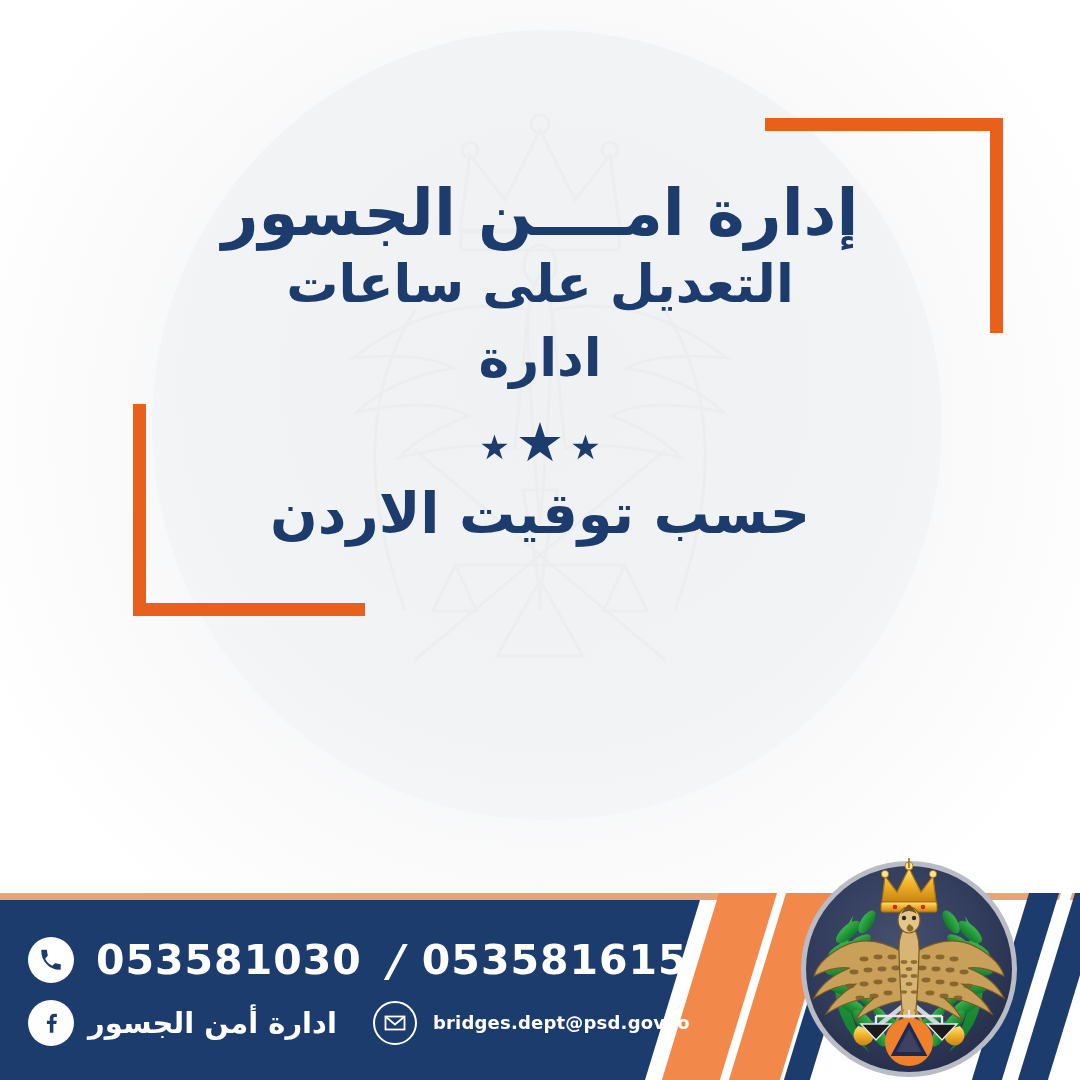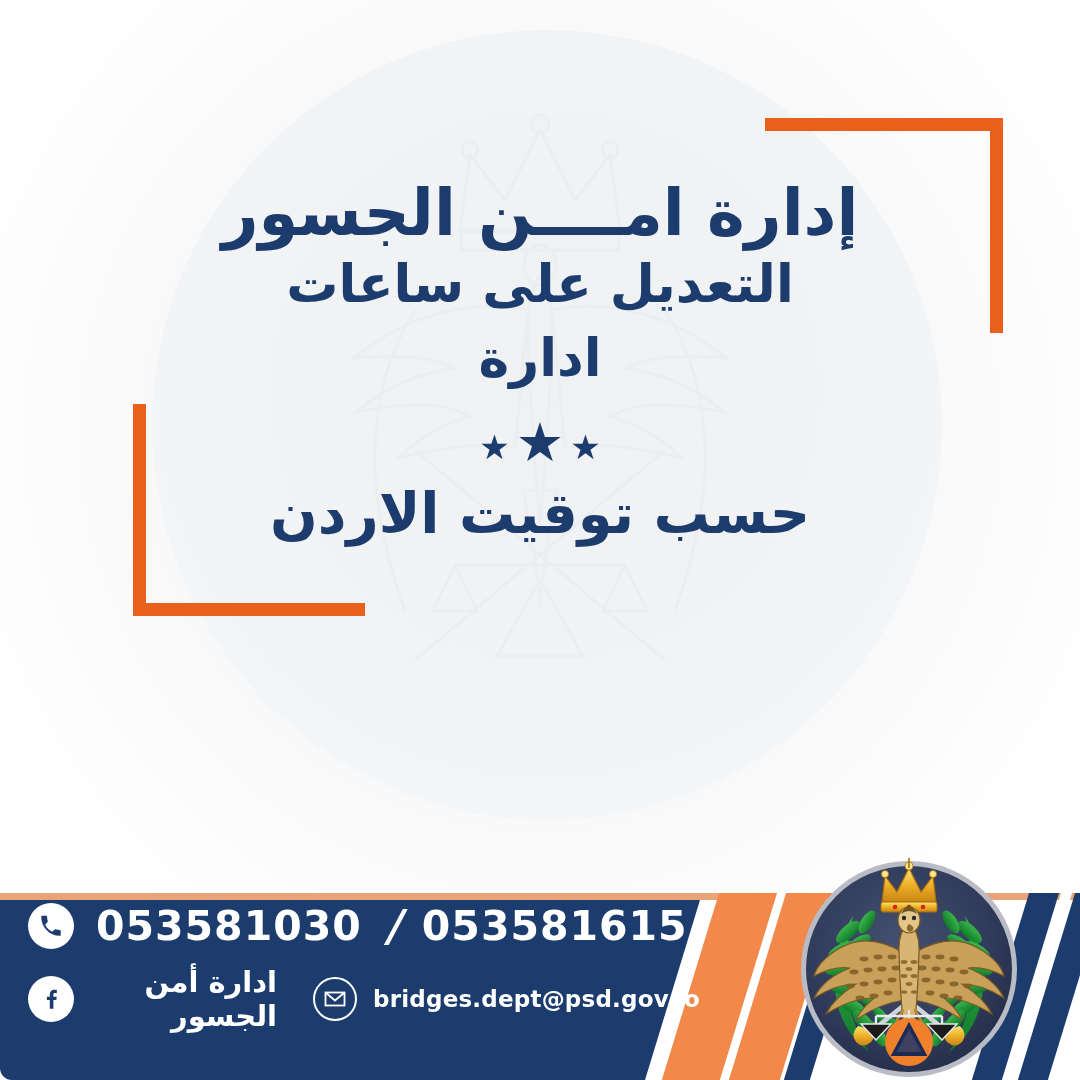--- a/index.html
+++ b/index.html
@@ -6,21 +6,20 @@
   html,body{margin:0;padding:0;}
   body{
     width:1080px;height:1080px;
     font-family:"DejaVu Sans","Liberation Sans",sans-serif;
     background:#ffffff;overflow:hidden;
   }
   #poster{
     position:relative;width:1080px;height:1080px;overflow:hidden;
     background:
       radial-gradient(circle at 50% 40%, #f6f7f8 0%, #f6f7f8 38%, #fbfbfc 56%, #ffffff 72%);
-    border-radius: 12px;
   }
 
   
   .wm-circle{
     position:absolute;left:152px;top:30px;width:790px;height:790px;
     border-radius:50%;
     background:radial-gradient(circle at 50% 45%, #f0f1f3 0%, #f2f3f5 60%, #f7f8f9 88%, rgba(255,255,255,0) 100%);
     pointer-events:none;
   }
   .wm-art{
@@ -82,21 +81,21 @@
   .d-orange{left:690px;width:118px;background:#f2884a;}
   .d-orange-white{left:748px;top:-30px;width:9px;height:250px;background:#ffffff;transform:skewX(-17deg);position:absolute;}
   .d-navy1{left:812px;width:26px;background:#1d3c6e;}
   .d-white1{left:840px;width:10px;background:#ffffff;}
   .d-navy2{left:1000px;width:30px;background:#1d3c6e;}
   .d-white2{left:1032px;width:11px;background:#ffffff;}
   .d-navy3{left:1046px;width:30px;background:#1d3c6e;}
 
   .contacts{
     position:absolute;left:0;top:7px;width:700px;height:180px;
-    display:flex;flex-direction:column;gap:14px;
+    display:flex;flex-direction:column;justify-content:center;gap:14px;
     padding-left:28px;box-sizing:border-box;
   }
   .row{display:flex;align-items:center;}
   .ic{flex:0 0 auto;display:flex;align-items:center;justify-content:center;}
   .ic-circle{
     width:46px;height:46px;border-radius:50%;background:#ffffff;
     display:flex;align-items:center;justify-content:center;
   }
   .ic-circle svg{width:26px;height:26px;fill:#1d3c6e;}
   .ic-ring{
@@ -110,21 +109,21 @@
   }
   .slash{
     color:#ffffff;font-size:44px;font-weight:bold;
     transform:skewX(-12deg);margin:0 18px 0 26px;
   }
   .fb-text{
     color:#ffffff;font-size:29px;font-weight:bold;direction:rtl;
     margin-right:0;margin-left:0;
   }
   .mail-text{
-    color:#ffffff;font-size:23px;font-weight:bold;letter-spacing:.2px;
+    color:#ffffff;font-size:18px;font-weight:bold;letter-spacing:.2px;
   }
 
   
   .badge{
     position:absolute;left:798px;top:858px;width:222px;height:222px;
   }
   .badge svg{width:100%;height:100%;display:block;}
 </style>
 </head>
 <body>

